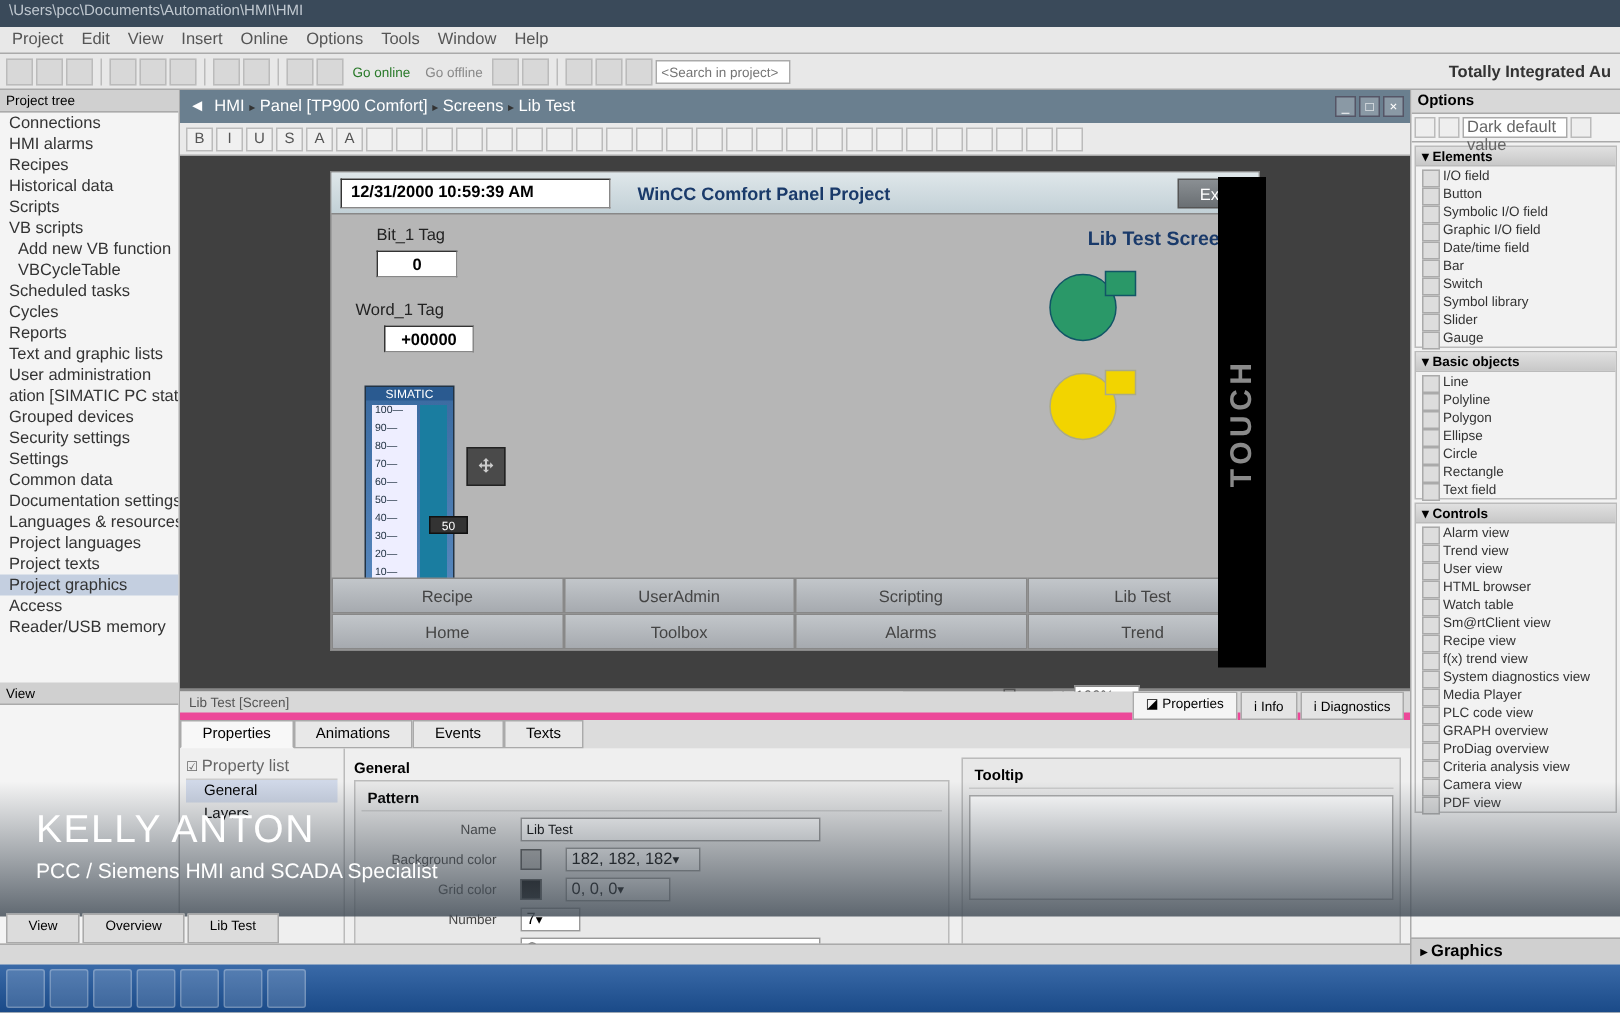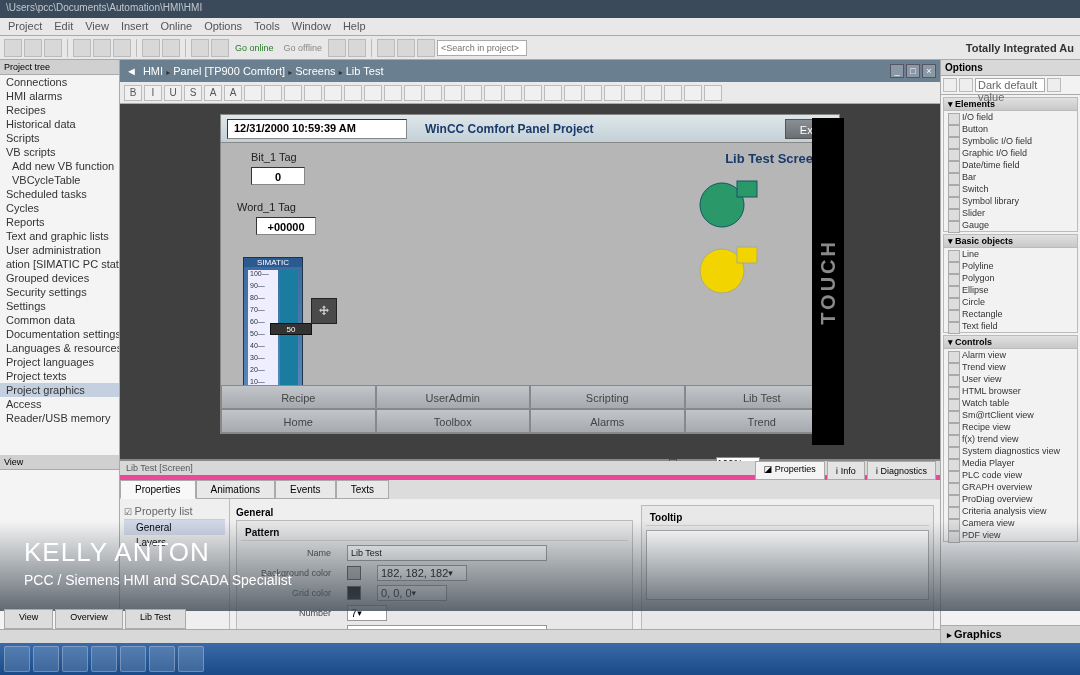--- a/index.html
+++ b/index.html
@@ -33,21 +33,21 @@
 .hmi-header .exitbtn { width:48px; height:20px; background:linear-gradient(#8a8f93,#6a6f73); border:1px solid #555; color:#fff; font-size:11px; text-align:center; line-height:20px;}
 .hmi-body { position:absolute; top:28px; left:0; right:0; bottom:48px; }
 .tag1 { position:absolute; left:30px; top:8px; font-size:11px; color:#222;}
 .tag1-box { position:absolute; left:30px; top:24px; width:54px; height:18px; background:#fff; border:1px inset #888; text-align:center; line-height:18px; font-weight:bold;}
 .tag2 { position:absolute; left:16px; top:58px; font-size:11px; color:#222;}
 .tag2-box { position:absolute; left:35px; top:74px; width:60px; height:18px; background:#fff; border:1px inset #888; text-align:center; line-height:18px; font-weight:bold;}
 .slider { position:absolute; left:22px; top:94px; width:60px; height:150px; background:linear-gradient(#3a6aa0,#5a8ac0); border:1px solid #234;margin-top:20px;}
 .slider .lbl { background:#2a5a90; color:#fff; font-size:8px; text-align:center;}
 .slider .scale { position:absolute; top:12px; left:4px; bottom:4px; width:30px; background:#eef; }
 .slider .rail { position:absolute; top:12px; right:4px; bottom:4px; width:18px; background:#1a7da0;}
-.slider .thumb { position:absolute; right:-10px; top:65px; width:42px; height:12px; background:#333; border:1px solid #111; color:#fff; font-size:8px; text-align:center; line-height:12px;}
+.slider .thumb { position:absolute; right:-10px; top:86px; width:26px; height:12px; background:#333; border:1px solid #111; color:#fff; font-size:8px; text-align:center; line-height:12px;}
 .slider .tick { position:absolute; left:2px; font-size:7px; color:#234;}
 .drag-handle { position:absolute; left:90px; top:155px; width:26px; height:26px; background:#4a4a4a; border:1px solid #222; display:flex; align-items:center; justify-content:center;}
 .drag-handle svg { width:14px; height:14px;}
 .screenlabel { position:absolute; right:18px; top:8px; font-size:13px; font-weight:bold; color:#1a3a6a;}
 .pump { position:absolute; }
 .pump.green { right:80px; top:32px;}
 .pump.yellow { right:80px; top:98px;}
 .hmi-footer { position:absolute; bottom:0; left:0; right:0; height:48px; display:flex; flex-wrap:wrap;}
 .hmi-footer .fbtn { width:25%; height:24px; background:linear-gradient(#c2c6ca,#a6aaaf); border:1px solid #888; text-align:center; line-height:24px; font-size:11px; color:#444;}
 .touch-label { position:absolute; right:-4px; top:4px; bottom:4px; width:32px; background:#000; display:flex; align-items:center; justify-content:center;}

